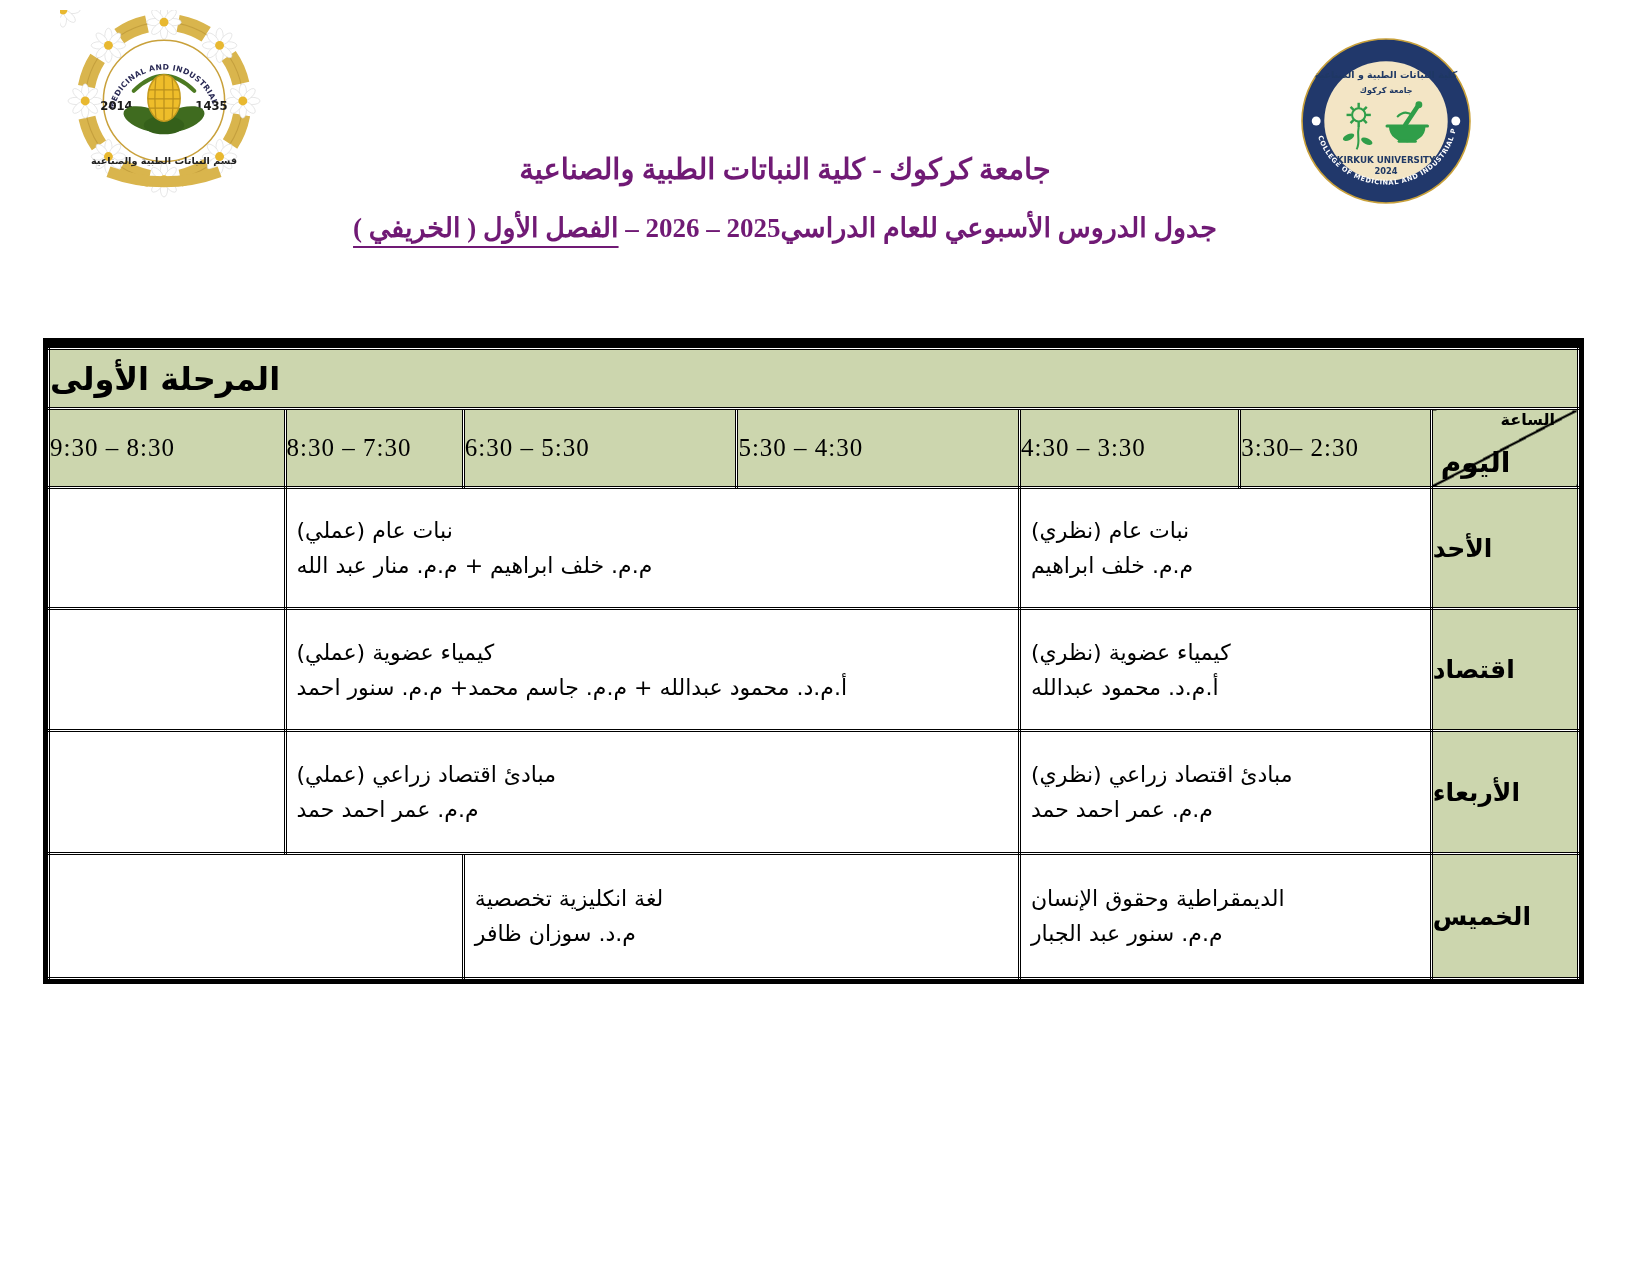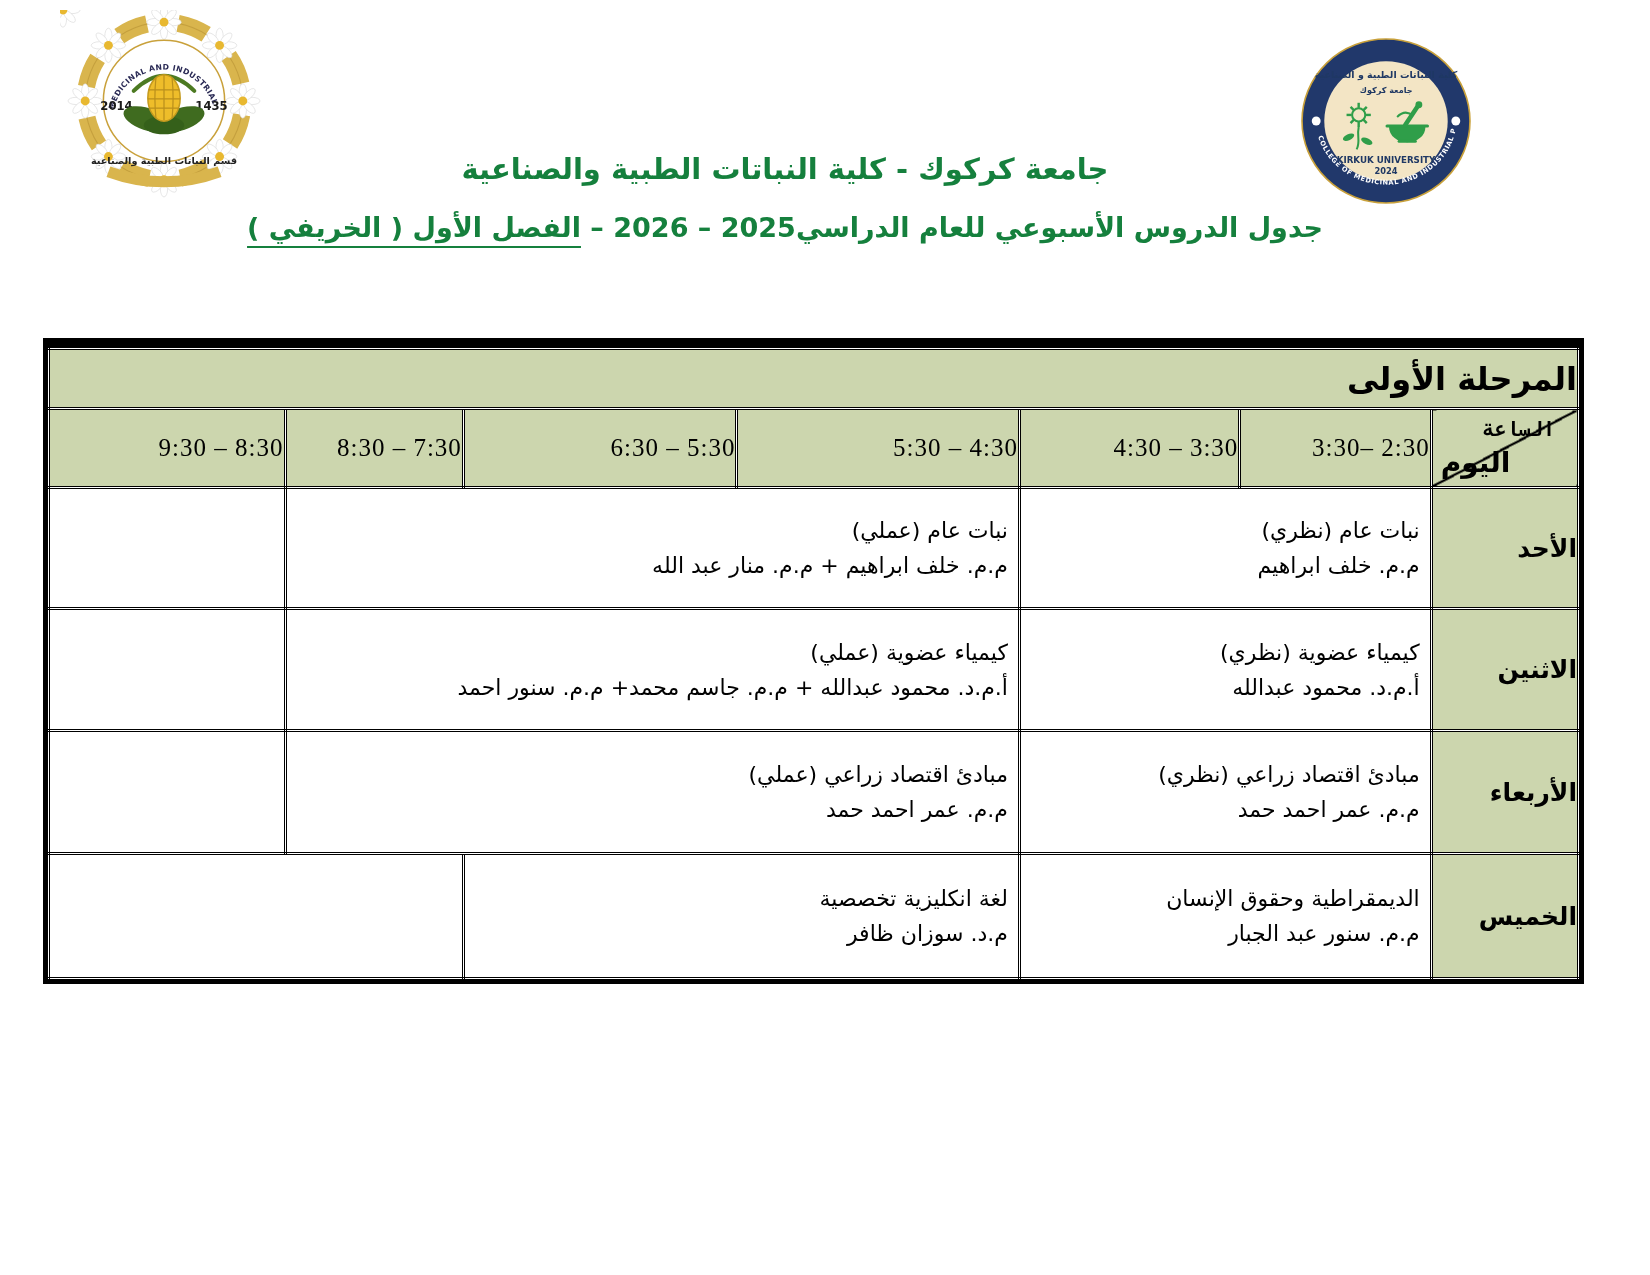--- a/index.html
+++ b/index.html
@@ -1,46 +1,46 @@
 <!DOCTYPE html>
 <html lang="ar"><head>
 <meta charset="utf-8">
 <style>
   * { margin:0; padding:0; box-sizing:border-box; }
   html,body { width:1650px; height:1275px; background:#ffffff; overflow:hidden; }
   body { position:relative; font-family:"DejaVu Sans", sans-serif; color:#000; }
 
   
   .hdr { position:absolute; left:35px; top:152px; width:1500px; text-align:center; direction:rtl; }
-  .hdr-line { font-weight:bold; color:#15803d; }
+  .hdr-line { font-weight:bold; color:#701a75;font-family:Liberation Serif, serif; }
   .hdr-line1 { font-size:29px; margin-bottom:26px; letter-spacing:-0.5px; }
   .hdr-line2 { font-size:27px; margin-bottom:26px; }
   .hdr-line3 { font-size:27px; }
   .u-line { text-decoration:underline; text-decoration-thickness:2px; text-underline-offset:9px; }
 
   
   .logo-left  { position:absolute; left:60px;  top:10px;  width:208px; height:192px; }
   .logo-right { position:absolute; left:1300px; top:36px; width:172px; height:170px; }
   svg text { font-family:"DejaVu Sans", sans-serif; }
 
   
   .tbl-wrap { position:absolute; left:43px; top:338px; width:1541px;
               border:4px solid #000; border-top:9px solid #000; background:#fff; }
   table.sched { width:100%; border-collapse:collapse; table-layout:fixed; direction:rtl; }
-  table.sched td { border:3px double #000; text-align:right; vertical-align:middle; overflow:hidden;margin-left:8px; }
+  table.sched td { border:3px double #000; text-align:left; vertical-align:middle; overflow:hidden;margin-left:8px; }
 
   .green { background:#ccd6ae; }
   td.stage-cell { border-bottom:8px solid #000; height:60px;
                   font-size:32px; font-weight:bold; }
   tr.time-row td { height:79px; font-size:25px; }
   td.time-cell { direction:ltr; font-family:"Liberation Serif", serif; letter-spacing:1px; }
 
   td.corner-cell { position:relative; padding:0;
     background-image:linear-gradient(to top left, rgba(0,0,0,0) calc(50% - 1.2px), #000 calc(50% - 1.2px), #000 calc(50% + 1.2px), rgba(0,0,0,0) calc(50% + 1.2px)); }
-  .corner-hour { position:absolute; top:7px;  right:22px; font-size:20px; font-weight:bold;font-family:Liberation Mono, monospace; }
+  .corner-hour { position:absolute; top:0;  right:22px; font-size:16px; font-weight:bold; }
   .corner-day  { position:absolute; bottom:7px; left:8px;  font-size:28px; font-weight:bold; }
 
   td.day-cell { font-size:25px; font-weight:bold; }
   td.subject-cell { font-weight:normal; font-size:22px; background:#fff; padding:4px 10px; }
   .subj-title { margin-bottom:10px; }
   td.empty-cell { background:#fff; }
 </style>
 </head>
 <body>
 
@@ -188,21 +188,21 @@
         <div>م.م. خلف ابراهيم</div>
       </td>
       <td colspan="3" class="subject-cell">
         <div class="subj-title">نبات عام (عملي)</div>
         <div>م.م. خلف ابراهيم + م.م. منار عبد الله</div>
       </td>
       <td class="empty-cell"></td>
     </tr>
 
     <tr style="height:122px">
-      <td class="green day-cell">الاثنين</td>
+      <td class="green day-cell">اقتصاد</td>
       <td colspan="2" class="subject-cell">
         <div class="subj-title">كيمياء عضوية (نظري)</div>
         <div>أ.م.د. محمود عبدالله</div>
       </td>
       <td colspan="3" class="subject-cell">
         <div class="subj-title">كيمياء عضوية (عملي)</div>
         <div>أ.م.د. محمود عبدالله + م.م. جاسم محمد+ م.م. سنور احمد</div>
       </td>
       <td class="empty-cell"></td>
     </tr>

